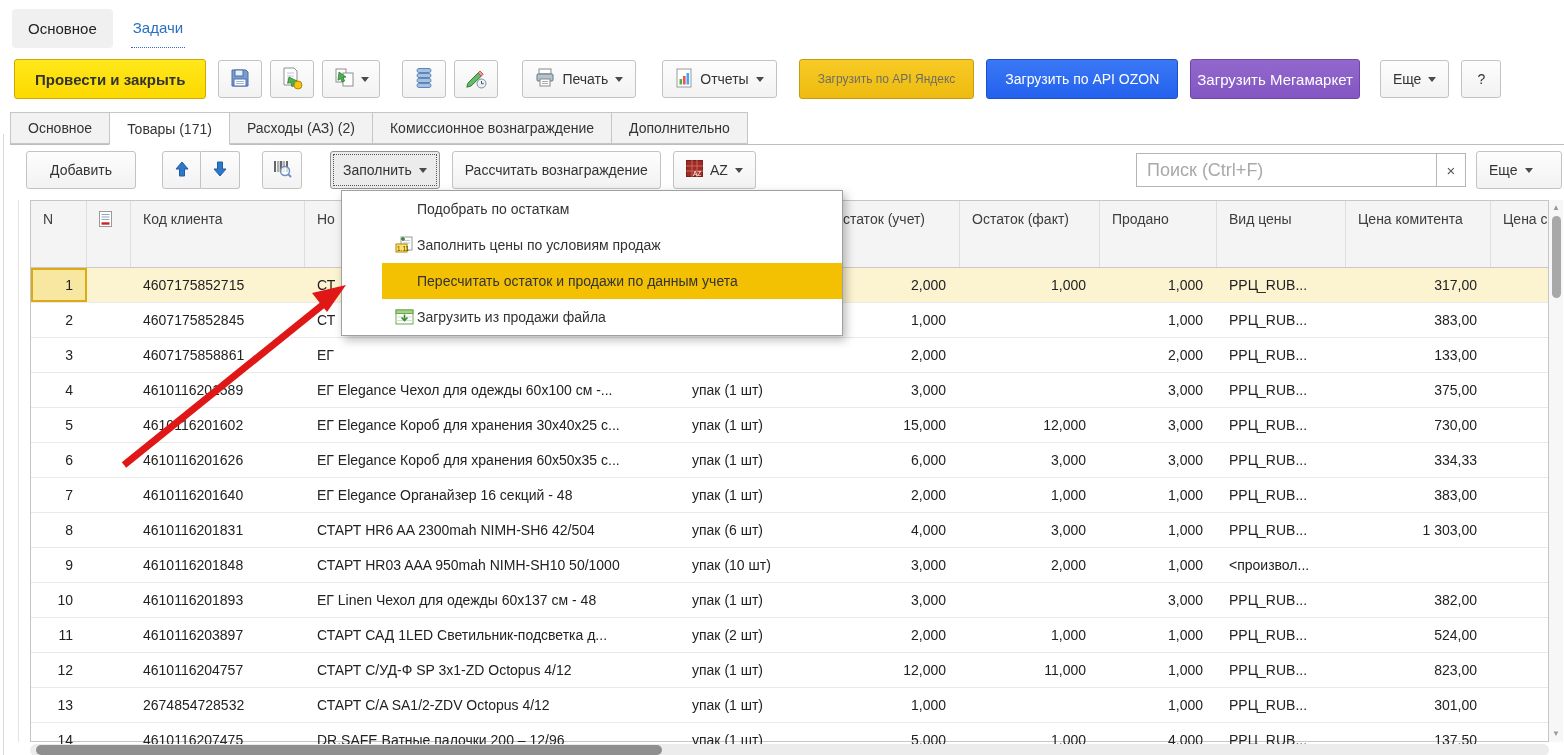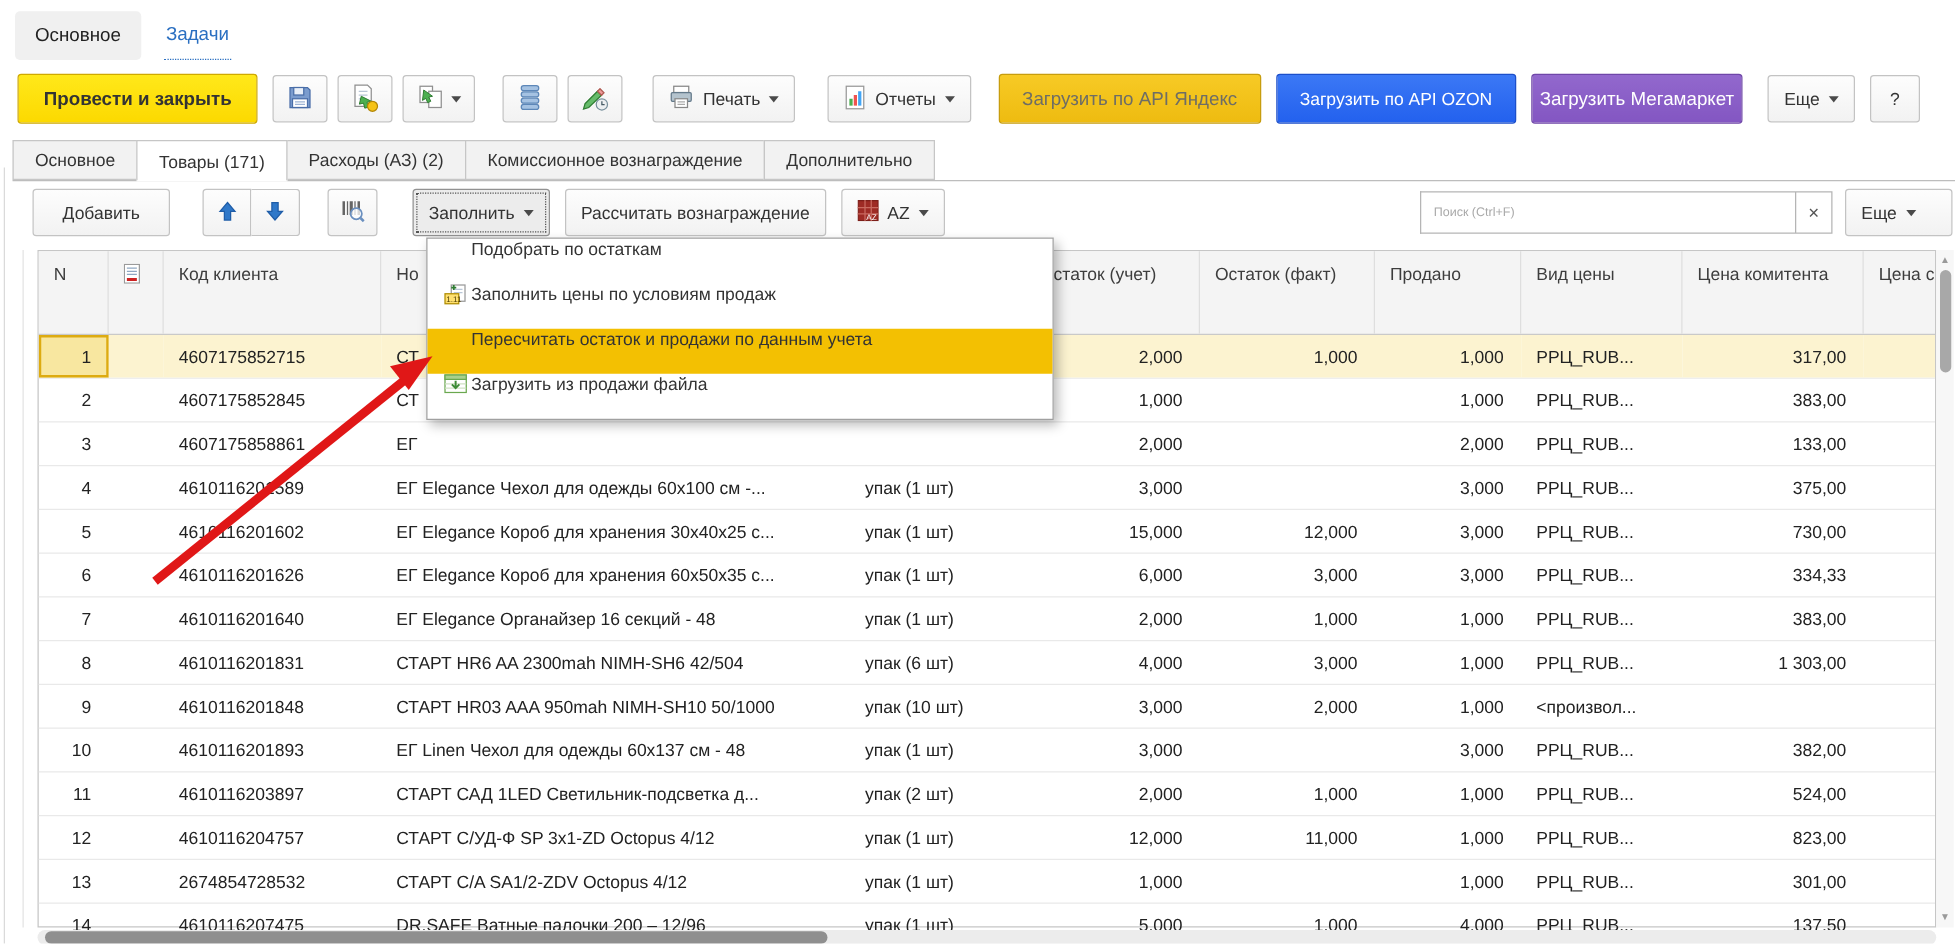--- a/index.html
+++ b/index.html
@@ -15,42 +15,42 @@
   
   .main-toolbar{position:absolute;top:57px;left:14px;right:0;height:44px;display:flex;align-items:center;}
   .tbtn{height:38px;border:1px solid #c3c3c3;border-radius:3px;background:linear-gradient(#fdfdfd,#f2f2f2);
         font-family:inherit;font-size:14px;color:#333;display:inline-flex;align-items:center;gap:7px;
         padding:0 12px;white-space:nowrap;cursor:pointer;}
   .iconbtn{width:44px;justify-content:center;padding:0;}
   .caret{width:0;height:0;border-left:4px solid transparent;border-right:4px solid transparent;
          border-top:5px solid #4a4a4a;display:inline-block;}
   .btn-primary{height:40px;background:linear-gradient(#ffe81a,#fcd900);border-color:#cfa900;
                font-weight:bold;font-size:15px;padding:0 20px;}
-  .btn-yandex{height:40px;background:linear-gradient(#f7ca25,#eebb10);border-color:#c79d0e;color:#6e6d65;font-size:15px;padding:0 18px;}
+  .btn-yandex{height:40px;background:linear-gradient(#f7ca25,#eebb10);border-color:#c79d0e;color:#6e6d65;font-size:12px;padding:0 18px;}
   .btn-ozon{height:40px;background:linear-gradient(#3b78f5,#2361ee);border-color:#1c4fca;color:#fff;font-size:14px;padding:0 18px;}
   .btn-mega{height:40px;background:linear-gradient(#9268cd,#8356c2);border-color:#6f46a8;color:#fff;font-size:15px;padding:0 6px;}
 
   
   .doc-tabbar{position:absolute;top:111px;left:10px;right:0;height:33px;display:flex;align-items:flex-end;
               border-bottom:1px solid #bdbdbd;}
   .doc-tab{height:32px;box-sizing:border-box;padding:0 17px;display:flex;align-items:center;font-size:14px;
            background:#f2f2f2;border:1px solid #c6c6c6;margin-right:-1px;white-space:nowrap;cursor:pointer;}
   .doc-tab.active{background:#fff;position:relative;z-index:2;height:33px;margin-bottom:-1px;border-bottom:1px solid #fff;}
 
   
   .table-toolbar{position:absolute;top:150px;left:26px;right:2px;height:40px;display:flex;align-items:center;}
   .updown{display:flex;}
   .updown .tbtn{border-radius:0;width:39px;justify-content:center;padding:0;}
   .updown .tbtn:first-child{border-radius:3px 0 0 3px;}
   .updown .tbtn:last-child{border-radius:0 3px 3px 0;border-left:none;}
   .fill-btn{background:#ececec;border-color:#929292;outline:1px dotted #555;outline-offset:-4px;}
   .spacer{flex:1;}
   .searchwrap{display:flex;height:34px;}
   .search-input{width:300px;height:34px;box-sizing:border-box;border:1px solid #b5b5b5;border-right:none;
-                font-family:inherit;font-size:10px;padding:0 10px;color:#333;}
+                font-family:inherit;font-size:18px;padding:0 10px;color:#333;}
   .search-input::placeholder{color:#a9a9a9;}
   .search-clear{width:30px;height:34px;box-sizing:border-box;border:1px solid #b5b5b5;background:#fff;
                 font-size:15px;color:#555;display:flex;align-items:center;justify-content:center;cursor:pointer;}
 
   
   .grid{position:absolute;left:30px;top:200px;width:1519px;height:542px;box-sizing:border-box;
         border:1px solid #c6c6c6;background:#fff;font-size:14px;}
   .gridrow{display:grid;grid-template-columns:56px 44px 174px 375px 140px 140px 140px 117px 129px 145px 1fr;}
   .grid-head{background:#f4f4f4;height:66px;border-bottom:1px solid #c9c9c9;color:#3d3d3d;}
   .grid-head .hcell{padding:10px 8px 0 12px;border-right:1px solid #dedede;overflow:hidden;white-space:nowrap;}
@@ -64,21 +64,21 @@
   
   .vscroll{position:absolute;left:1549px;top:200px;width:14px;height:542px;background:#f7f7f7;}
   .vthumb{position:absolute;left:3px;top:16px;width:9px;height:82px;background:#a8a8a8;border-radius:5px;cursor:pointer;}
   .varr{position:absolute;left:0;width:14px;height:12px;font-size:8px;color:#9a9a9a;text-align:center;line-height:12px;cursor:pointer;}
   .hscroll{position:absolute;left:30px;top:744px;width:1519px;height:12px;background:#ececec;border-radius:6px;}
   .hthumb{position:absolute;left:6px;top:1px;width:626px;height:10px;background:#8f8f8f;border-radius:5px;cursor:pointer;}
 
   
   .fill-menu{position:absolute;left:341px;top:190px;width:500px;background:#fff;border:1px solid #a0a0a0;
              box-shadow:3px 4px 9px rgba(0,0,0,.28);z-index:5;}
-  .menu-item{height:36px;display:flex;align-items:flex-start;font-size:14px;color:#333;cursor:pointer;}
+  .menu-item{height:36px;display:flex;align-items:center;font-size:14px;color:#333;cursor:pointer;margin-left:40px;}
   .menu-item .mi-icon{width:26px;margin-left:9px;display:flex;align-items:center;justify-content:center;}
   .menu-item.hl{background:#f3c002;}
 
   
   .edge-a{position:absolute;left:3px;top:134px;bottom:0;border-left:1px solid #dadada;}
   .edge-b{position:absolute;left:18px;top:200px;height:542px;border-left:1px solid #e3e3e3;}
 
   .arrow-overlay{position:absolute;left:0;top:0;z-index:30;pointer-events:none;}
 </style>
 </head>

